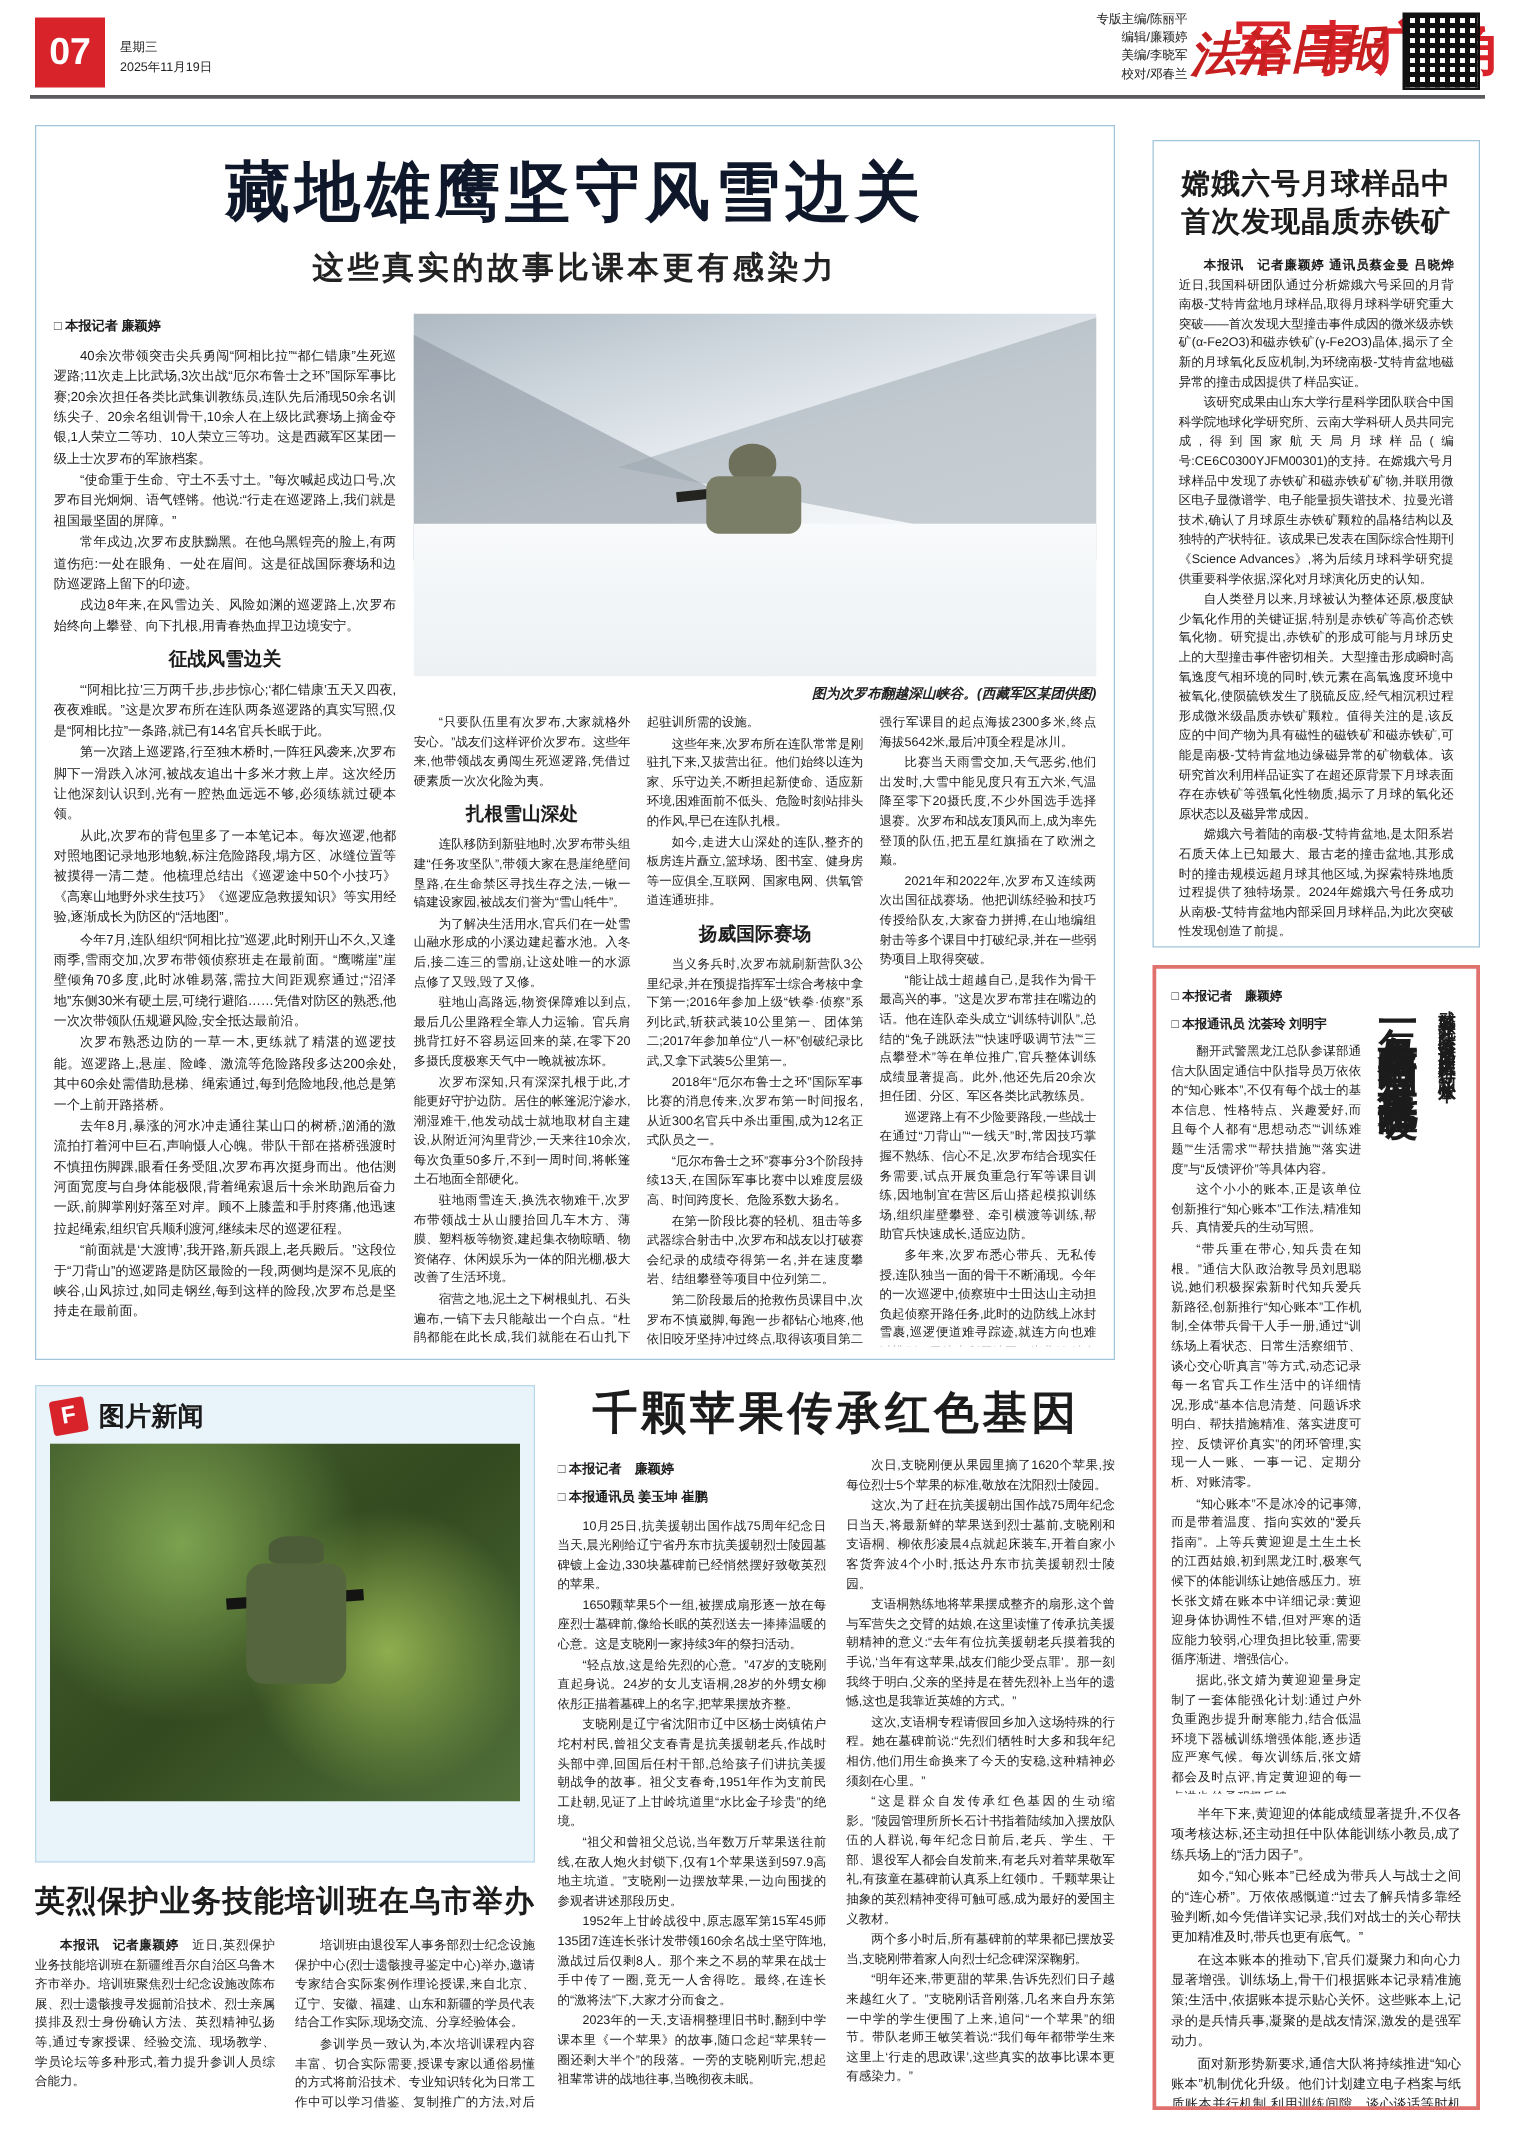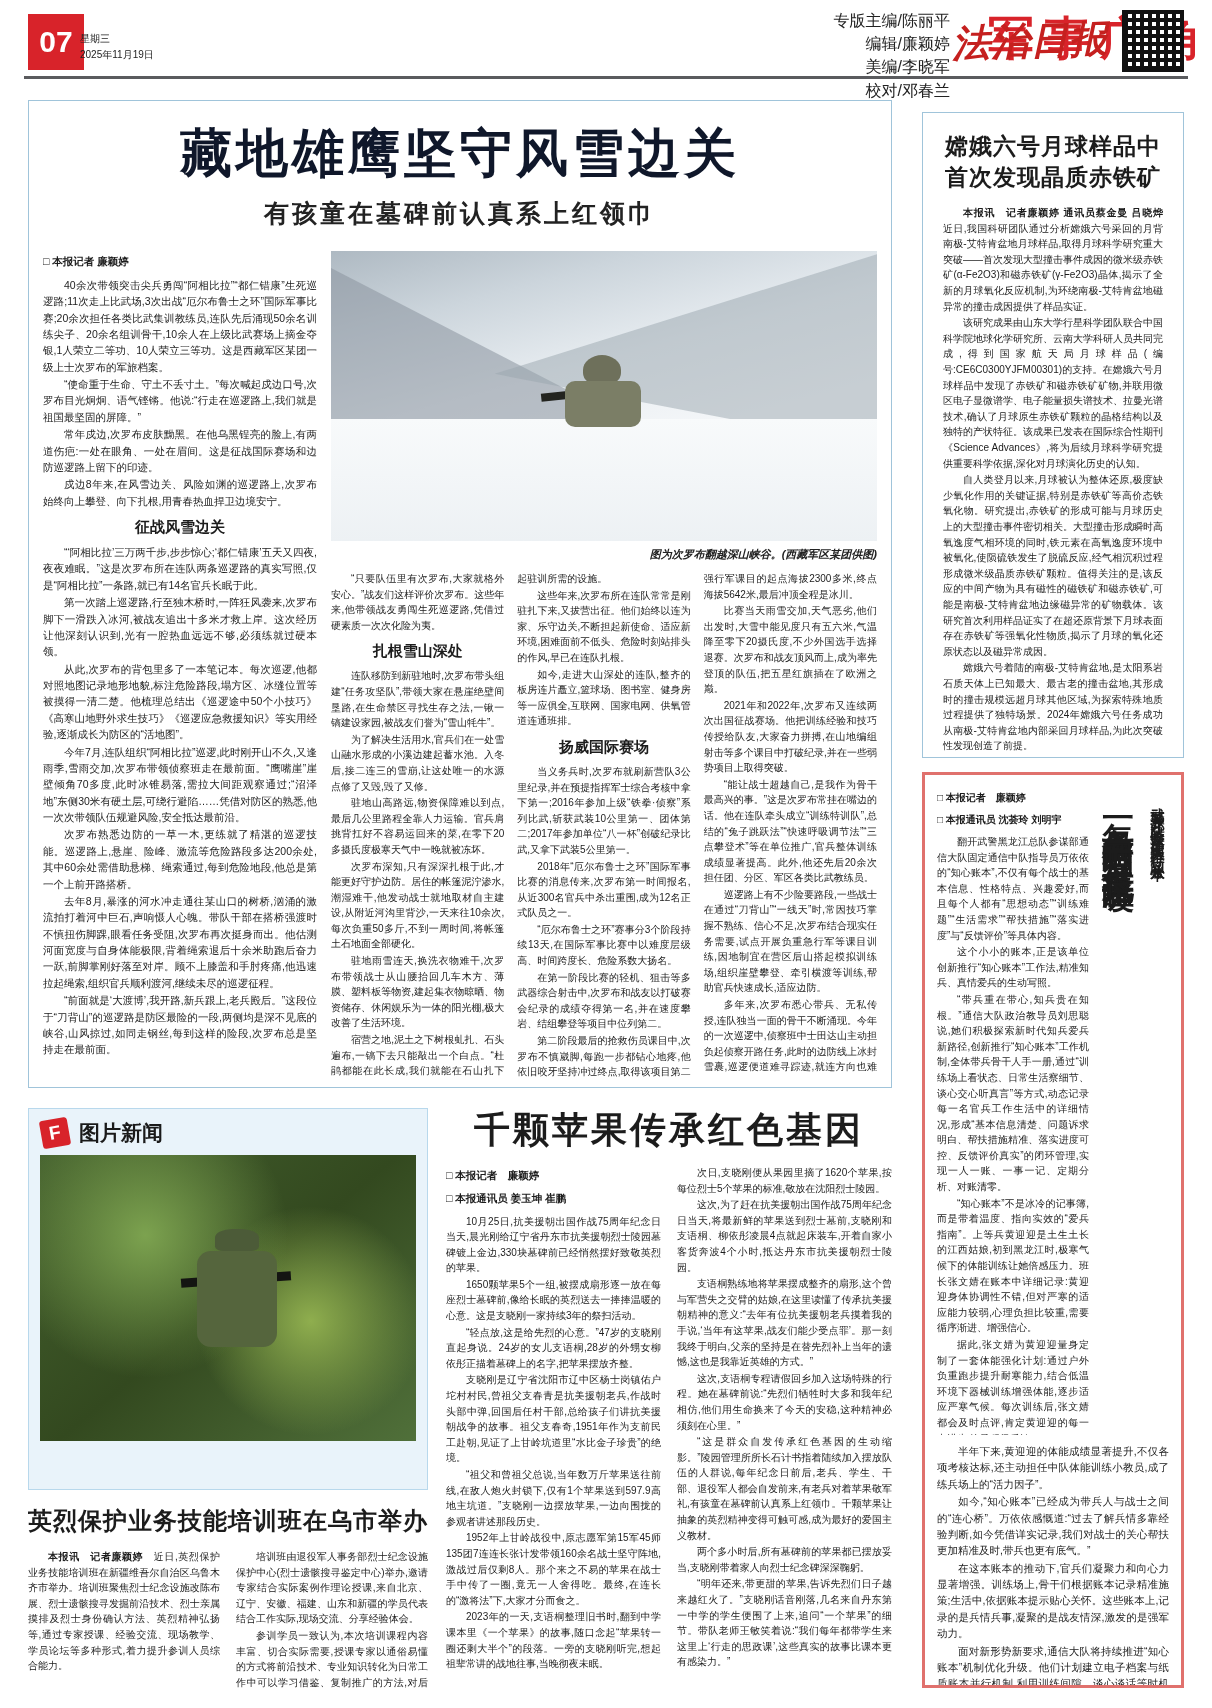--- a/index.html
+++ b/index.html
@@ -2,24 +2,24 @@
 <html><head>
 <meta charset="utf-8">
 <style>
   html,body{margin:0;padding:0;background:#e8e8e8;}
   .page{position:relative;width:1212px;height:1708px;background:#ffffff;margin:0 auto;
         font-family:"Liberation Sans","DejaVu Sans",sans-serif;color:#1c1c1c;overflow:hidden;}
   
   .hdr-rule{position:absolute;top:76px;left:24px;width:1164px;height:3px;background:#5a5b5e;}
   .pagebox{position:absolute;left:28px;top:14px;width:56px;height:56px;background:#d8232a;color:#fff;
            display:flex;align-items:center;justify-content:center;font-size:30px;font-weight:900;}
-  .dateblock{position:absolute;left:80px;top:31px;font-size:10px;line-height:1.6;color:#222;}
+  .dateblock{position:absolute;left:96px;top:31px;font-size:10px;line-height:1.6;color:#222;}
   .section-title{position:absolute;left:0;right:0;top:8px;text-align:right;font-size:46px;font-weight:900;
                  color:#d8232a;letter-spacing:10px;}
-  .credits{position:absolute;right:262px;top:9px;font-size:16px;line-height:1.45;color:#222;text-align:right;}
+  .credits{position:absolute;right:262px;top:9px;font-size:10px;line-height:1.45;color:#222;text-align:right;}
   .masthead{position:absolute;right:104px;top:16px;font-family:"DejaVu Serif","Liberation Serif",serif;
             font-style:italic;font-weight:bold;font-size:38px;color:#c5201f;transform:rotate(-2deg);letter-spacing:1px;}
   .qr{position:absolute;right:28px;top:10px;width:58px;height:58px;border:2px solid #111;
       background-image:repeating-linear-gradient(0deg,#111 0 4px,transparent 4px 8px),
                        repeating-linear-gradient(90deg,#111 0 4px,#fff 4px 8px);}
   
   .para{margin:0 0 1px;text-indent:2em;text-align:justify;font-size:10.5px;line-height:1.56;}
   .byline{margin:3px 0 7px;font-weight:bold;font-size:10.5px;text-indent:0;line-height:1.5;}
   .subhead{margin:9px 0 7px;text-align:center;font-size:15px;font-weight:900;break-inside:avoid;}
   
@@ -106,21 +106,21 @@
     <div>美编/李晓军</div>
     <div>校对/邓春兰</div>
   </div>
   <div class="masthead">法治日报</div>
   <div class="qr"></div>
   <div class="hdr-rule"></div>
 
   <div class="main-box">
     <div class="main-titles">
       <h1>藏地雄鹰坚守风雪边关</h1>
-      <h2>有孩童在墓碑前认真系上红领巾</h2>
+      <h2>这些真实的故事比课本更有感染力</h2>
     </div>
 
     <div class="main-col1">
         <p class="byline">□ 本报记者 廉颖婷</p>
         <p class="para">40余次带领突击尖兵勇闯“阿相比拉”“都仁错康”生死巡逻路;11次走上比武场,3次出战“厄尔布鲁士之环”国际军事比赛;20余次担任各类比武集训教练员,连队先后涌现50余名训练尖子、20余名组训骨干,10余人在上级比武赛场上摘金夺银,1人荣立二等功、10人荣立三等功。这是西藏军区某团一级上士次罗布的军旅档案。</p>
         <p class="para">“使命重于生命、守土不丢寸土。”每次喊起戍边口号,次罗布目光炯炯、语气铿锵。他说:“行走在巡逻路上,我们就是祖国最坚固的屏障。”</p>
         <p class="para">常年戍边,次罗布皮肤黝黑。在他乌黑锃亮的脸上,有两道伤疤:一处在眼角、一处在眉间。这是征战国际赛场和边防巡逻路上留下的印迹。</p>
         <p class="para">戍边8年来,在风雪边关、风险如渊的巡逻路上,次罗布始终向上攀登、向下扎根,用青春热血捍卫边境安宁。</p>
         <h3 class="subhead">征战风雪边关</h3>
         <p class="para">“‘阿相比拉’三万两千步,步步惊心;‘都仁错康’五天又四夜,夜夜难眠。”这是次罗布所在连队两条巡逻路的真实写照,仅是“阿相比拉”一条路,就已有14名官兵长眠于此。</p>

